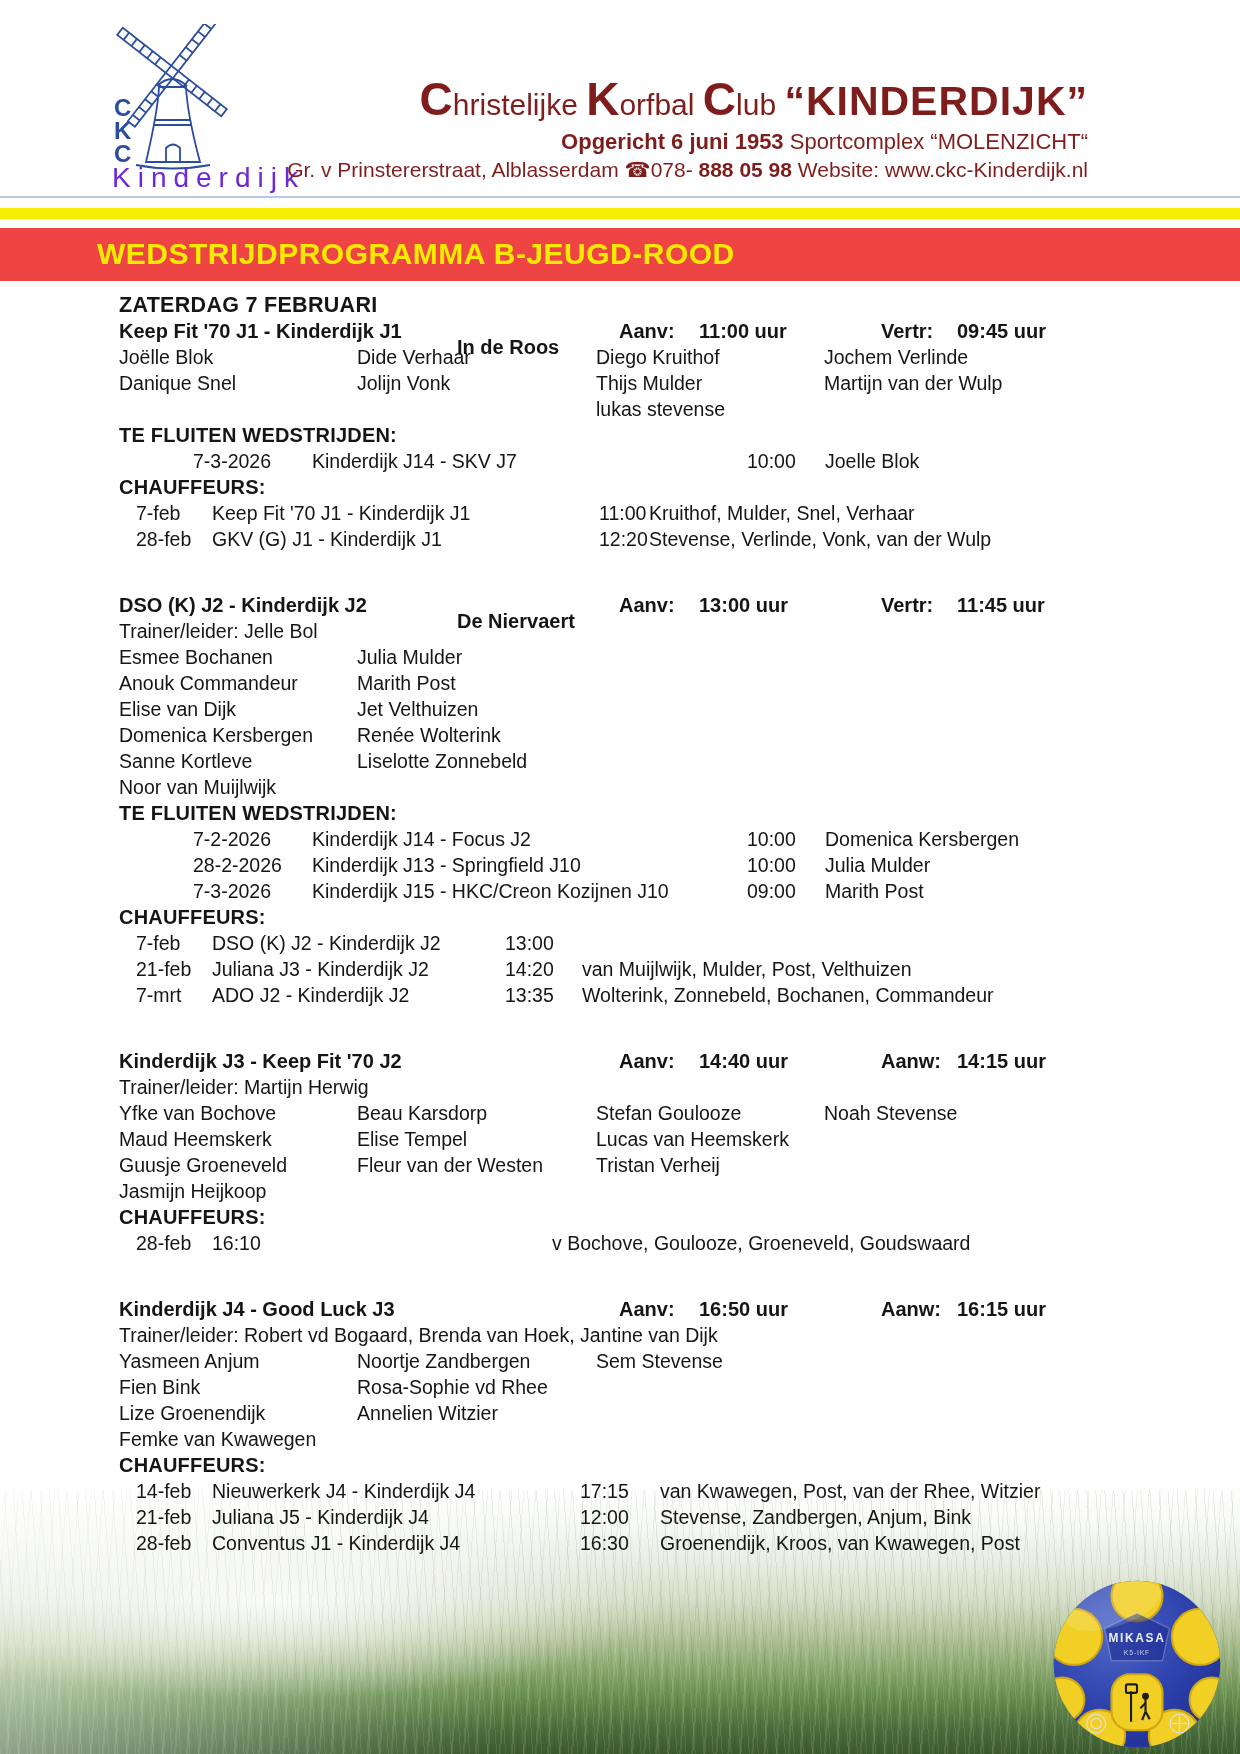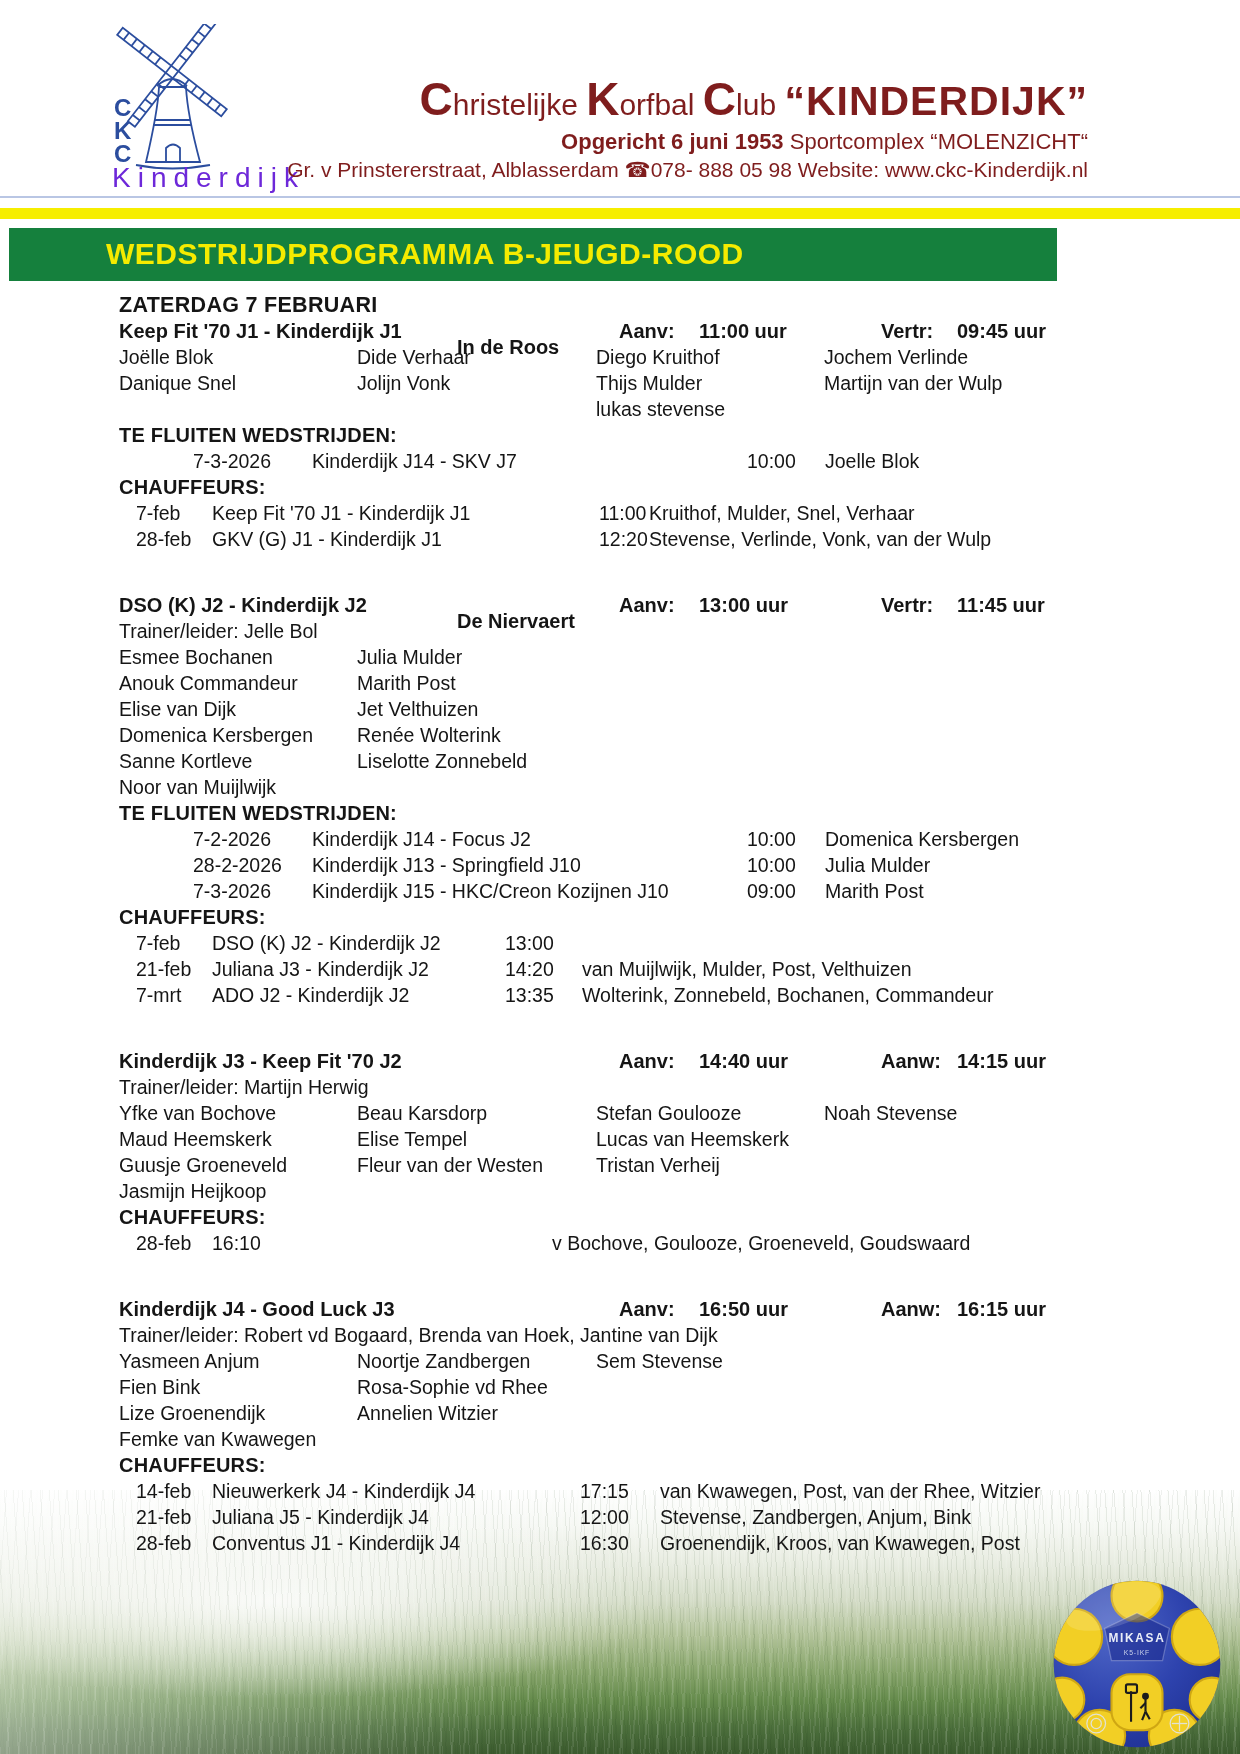--- a/index.html
+++ b/index.html
@@ -17,26 +17,26 @@
     color:#2b4d9e;font-weight:bold;font-size:24px;line-height:23px;}
   .logo-name{position:absolute;left:12px;top:138px;color:#6d28d9;font-size:28px;
     letter-spacing:7px;font-weight:400;}
   .hdr-text{position:absolute;right:152px;top:76px;text-align:right;color:#7f1d1d;}
   .club-line{font-size:30px;line-height:46px;white-space:nowrap;}
   .club-line .ini{font-size:46px;font-weight:bold;}
   .club-line .big{font-size:41px;font-weight:800;letter-spacing:1px;}
   .hdr-line2{font-size:22px;line-height:28px;white-space:nowrap;}
   .hdr-line2 b{font-weight:bold;}
   .hdr-line3{font-size:21px;line-height:27px;white-space:nowrap;}
-  .hdr-line3 b{font-weight:normal;text-align:right;}
+  .hdr-line3 b{font-weight:bold;text-align:right;}
   .divider{position:absolute;left:0;top:196px;width:1240px;height:2px;background:#b9c6e4;}
 
   
   .stripe{position:absolute;left:0;top:208px;width:1240px;height:11px;background:#f6ee00;}
-  .banner{position:absolute;left:9px;top:228px;width:1048px;height:53px;background:#15803d;}
+  .banner{position:absolute;left:0;top:228px;width:1240px;height:53px;background:#ef4444;}
   .banner-title{position:absolute;left:97px;top:9px;color:#f5eb00;font-weight:bold;
     font-size:30px;letter-spacing:0.5px;white-space:nowrap;}
 
   
   .content{position:absolute;left:119px;top:292px;width:1085px;
     font-size:19.5px;line-height:26px;z-index:3;}
   .date-heading{font-size:21.5px;font-weight:bold;letter-spacing:0.3px;margin:0;}
   .match-section{margin-top:0;}
   .match-section + .match-section{margin-top:40px;}
   .match-header{position:relative;height:26px;font-weight:bold;font-size:20px;}

